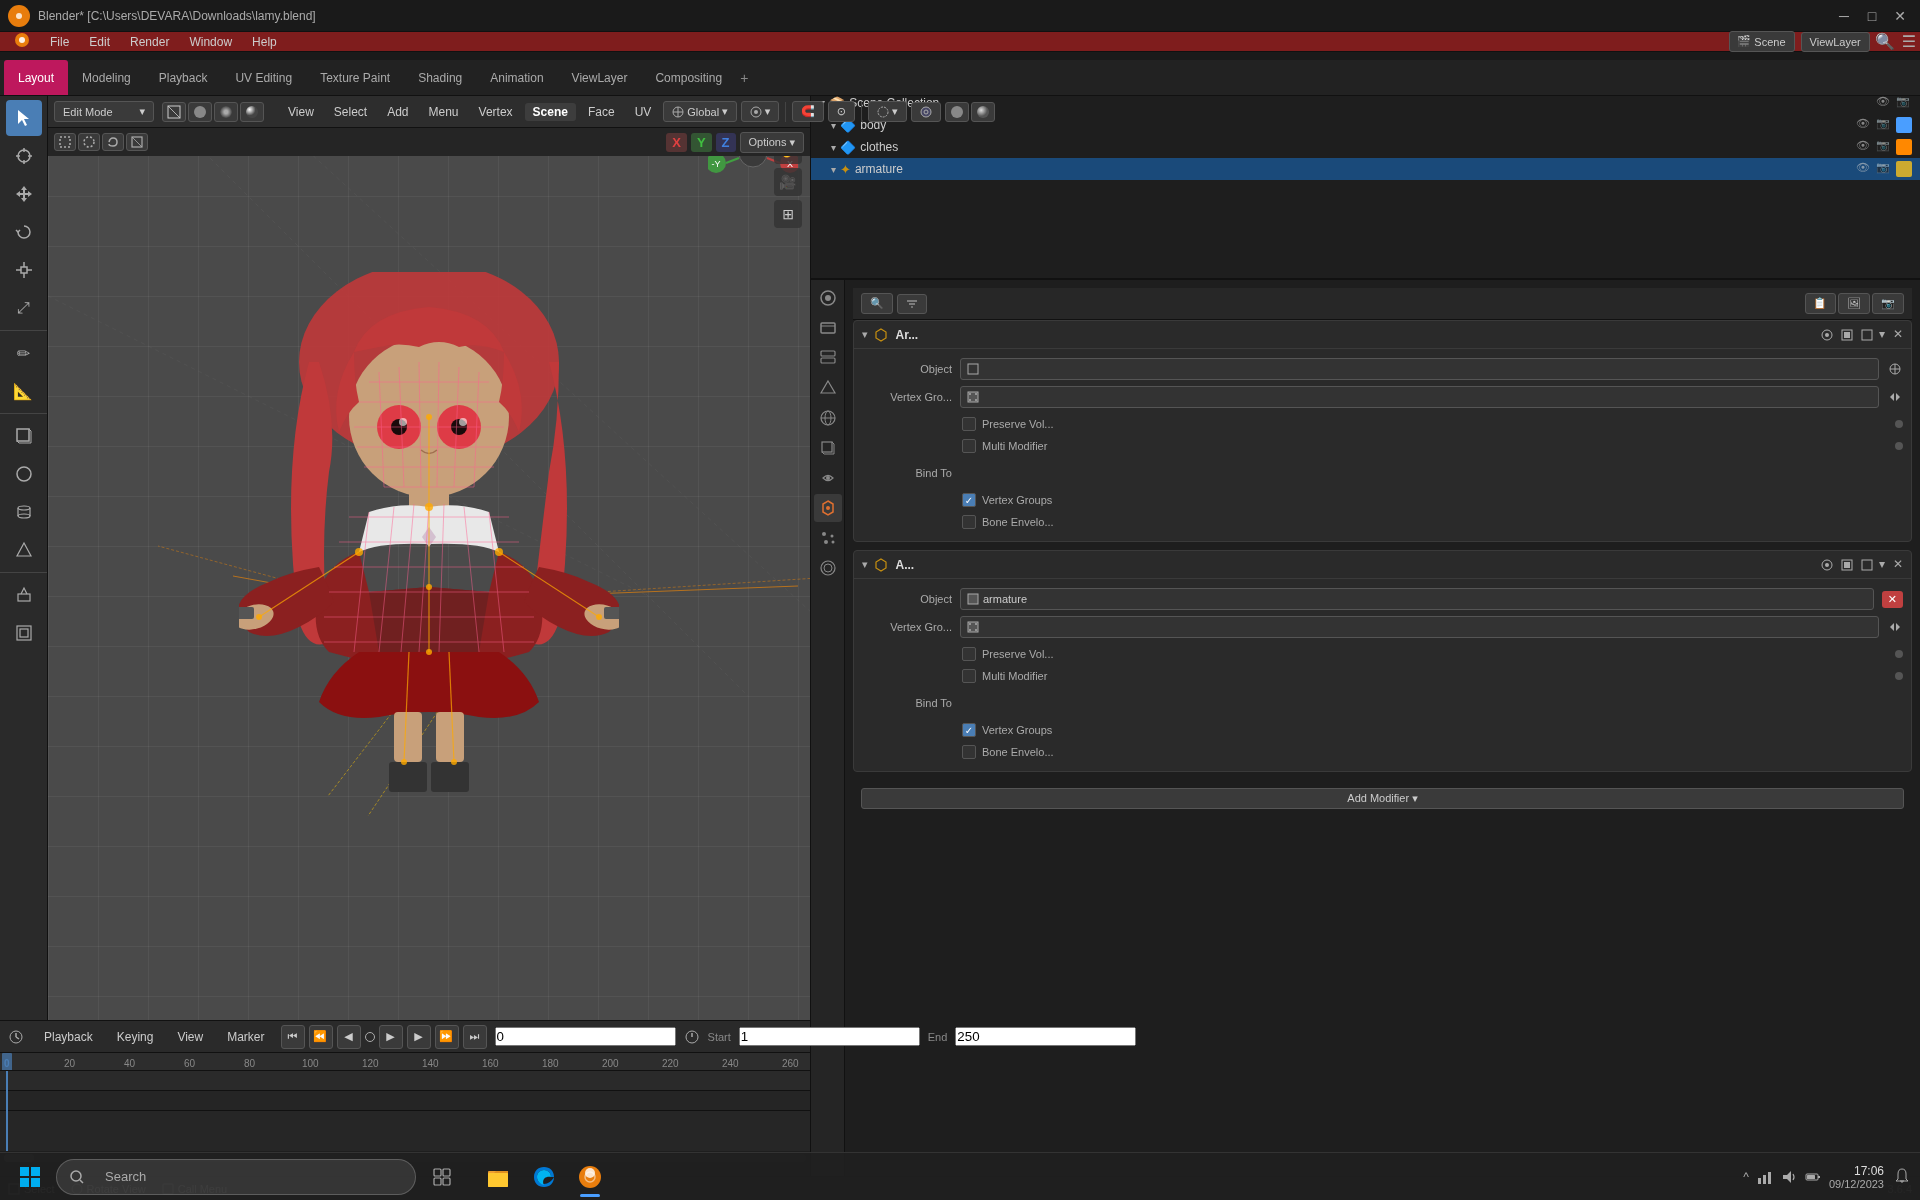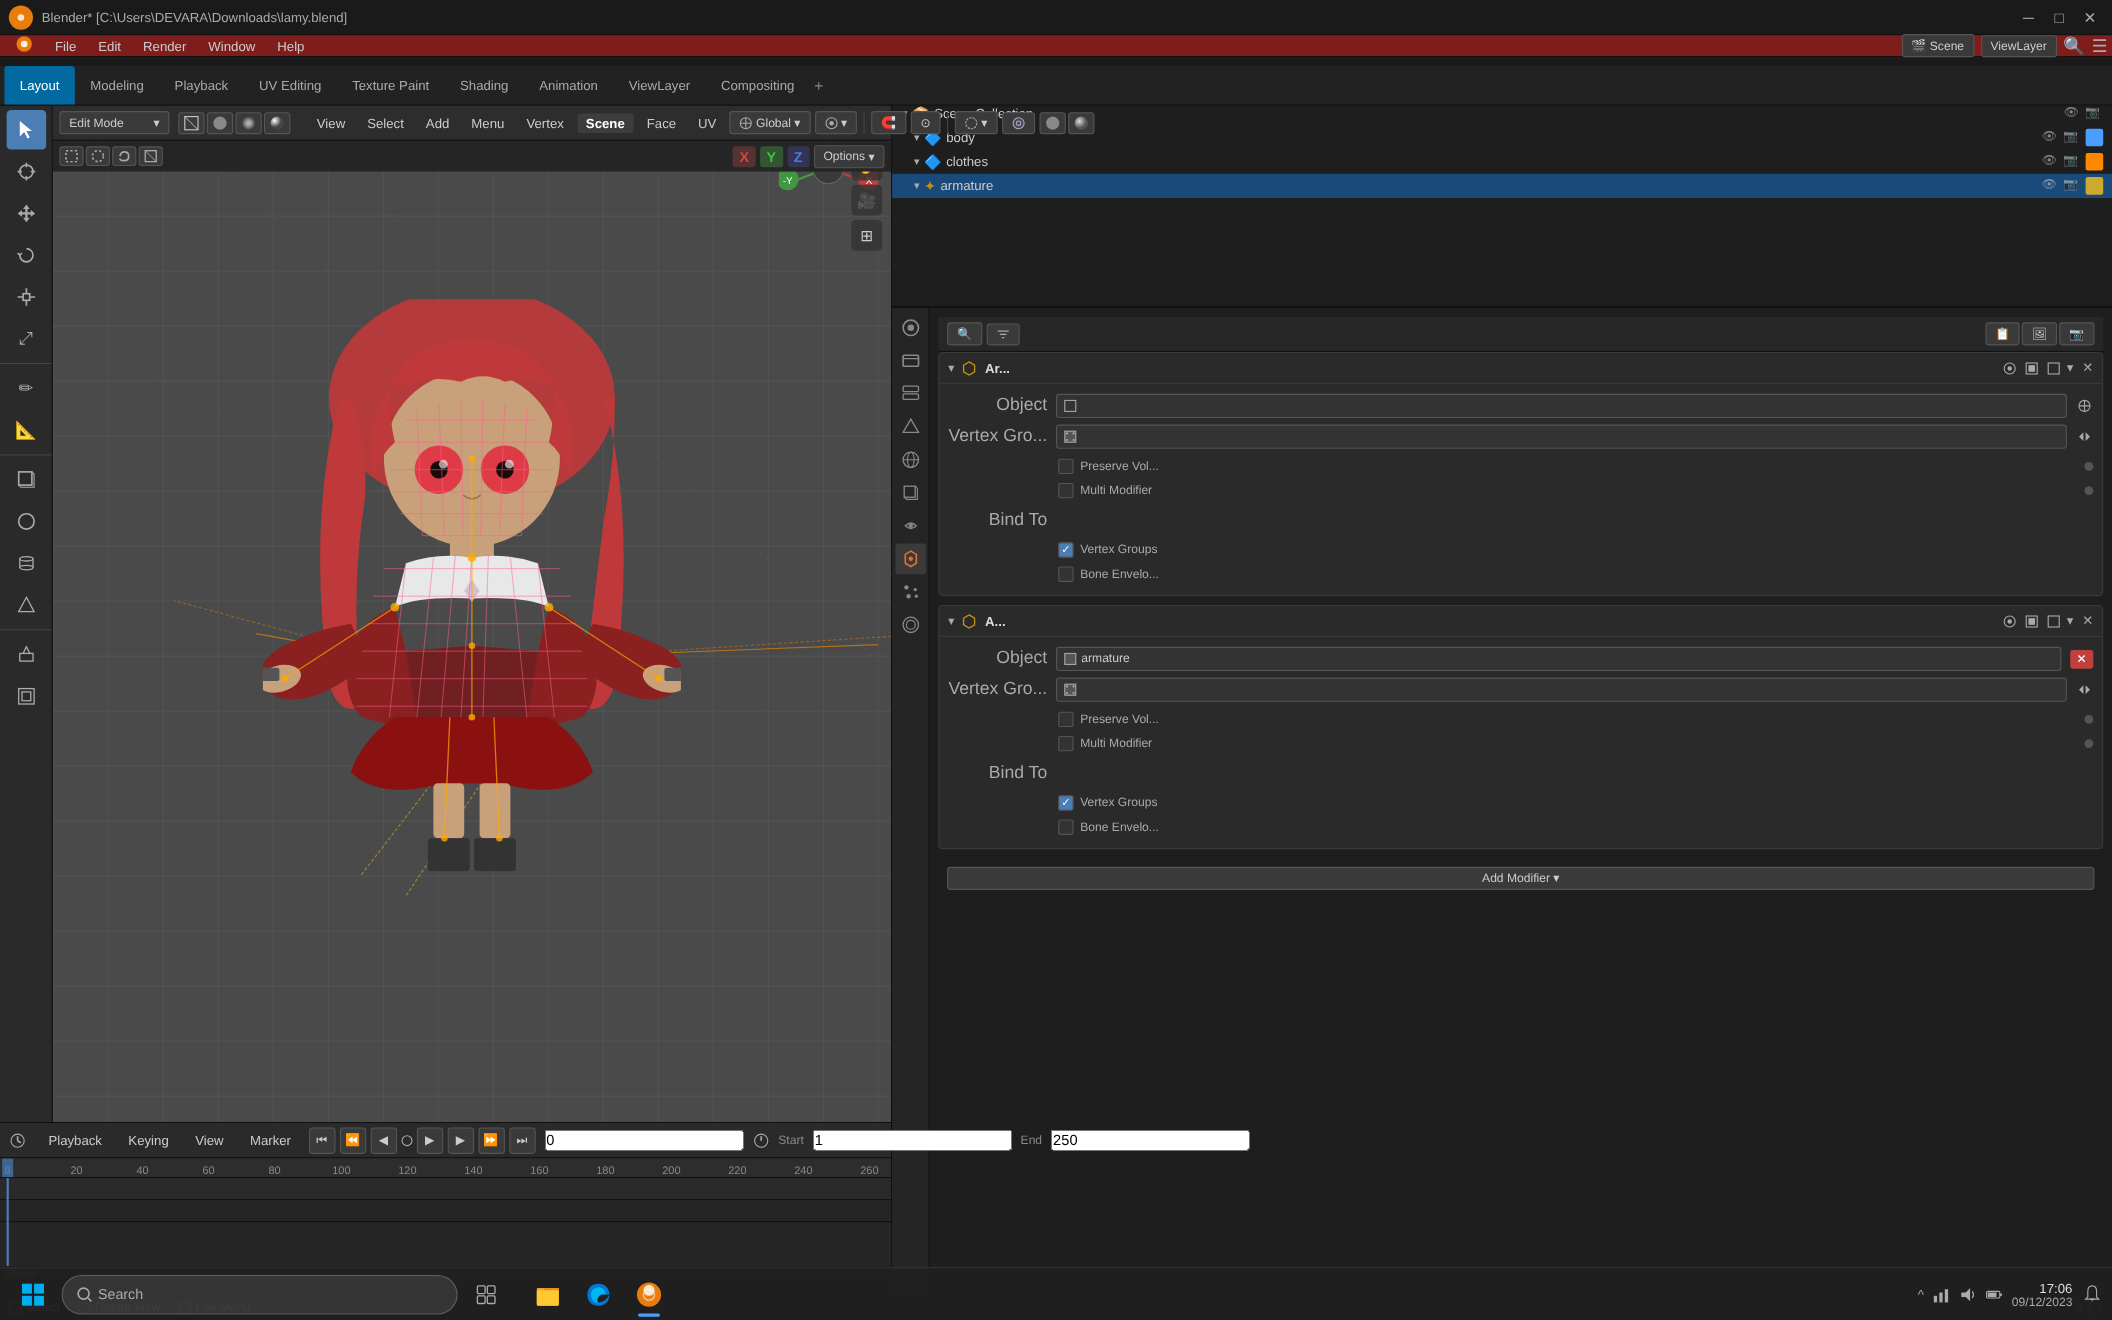--- a/index.html
+++ b/index.html
@@ -85,21 +85,21 @@
     .ws-tab {
       padding: 6px 14px;
       cursor: pointer;
       border-radius: 3px 3px 0 0;
       font-size: 12px;
       color: #aaa;
       height: 100%;
       display: flex; align-items: center;
     }
     .ws-tab.active {
-      background: #0369a1;
+      background: #be185d;
       color: #fff;
     }
     .tb-btn {
       padding: 3px 8px;
       background: #3a3a3a;
       border: 1px solid #555;
       border-radius: 3px;
       color: #ccc;
       cursor: pointer;
       font-size: 11px;
@@ -363,21 +363,21 @@
     .modifier-body { padding: 8px; }
     .prop-row {
       display: flex;
       align-items: center;
       height: 24px;
       gap: 8px;
       margin-bottom: 4px;
     }
     .prop-label {
       color: #aaa;
-      font-size: 16px;
+      font-size: 11px;
       width: 90px;
       text-align: right;
       flex-shrink: 0;
     }
     .prop-field {
       flex: 1;
       background: #333;
       border: 1px solid #555;
       border-radius: 3px;
       padding: 2px 6px;
@@ -429,21 +429,21 @@
       cursor: pointer;
       font-size: 20px;
     }
     .taskbar-search {
       width: 360px; height: 36px;
       background: rgba(255,255,255,0.1);
       border: 1px solid rgba(255,255,255,0.2);
       border-radius: 20px;
       display: flex; align-items: center;
       padding: 0 12px;
-      gap: 4px;
+      gap: 20px;
       cursor: pointer;
       color: #aaa;
       font-size: 13px;
     }
     .taskbar-apps {
       display: flex; gap: 2px; margin-left: 8px;
     }
     .taskbar-app {
       width: 44px; height: 44px;
       display: flex; align-items: center; justify-content: center;

